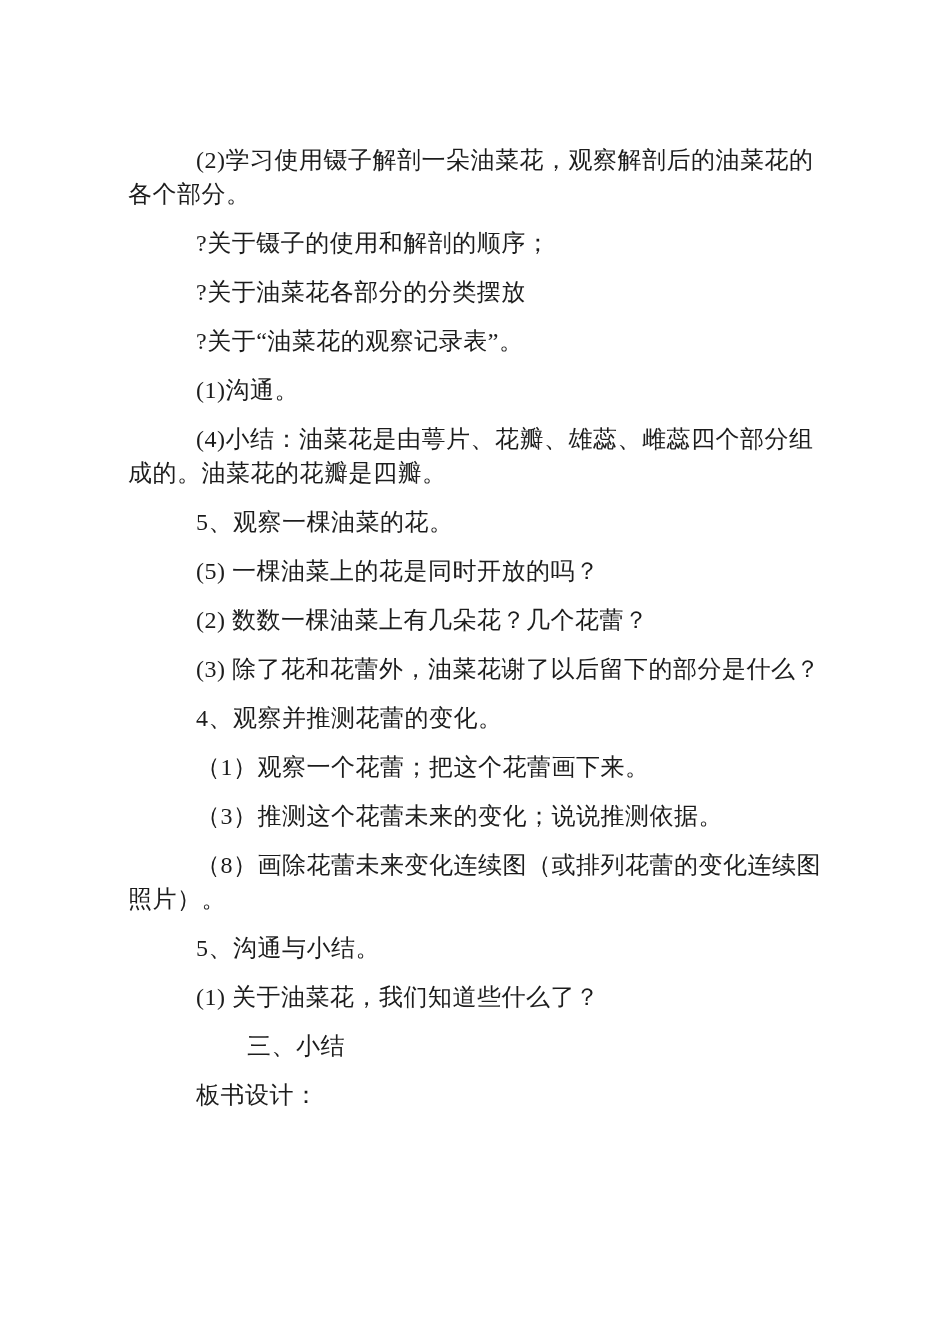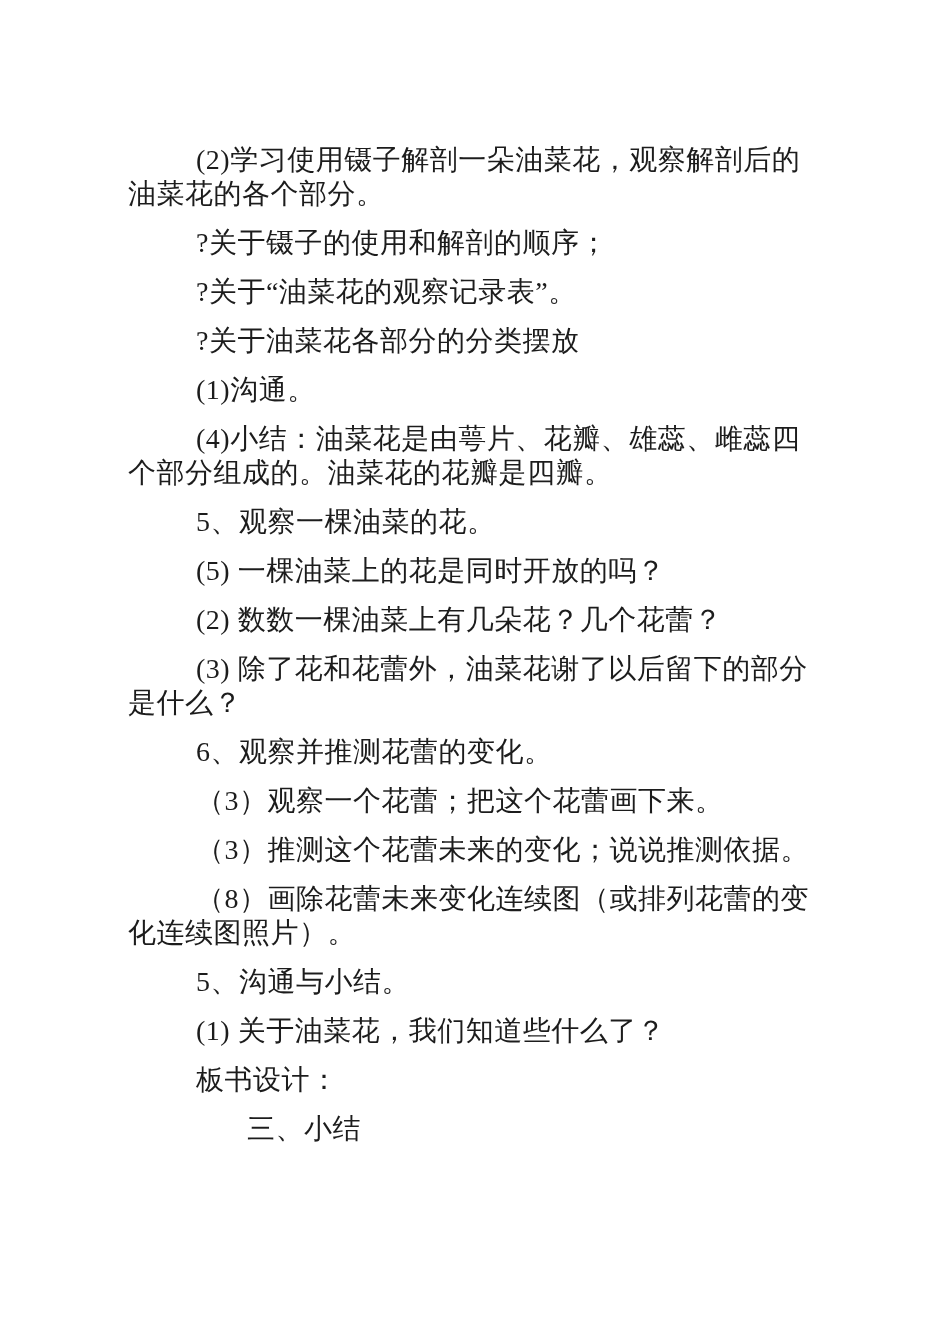--- a/index.html
+++ b/index.html
@@ -15,50 +15,50 @@
     overflow: hidden;
     box-sizing: border-box;
   }
   .content {
     box-sizing: border-box;
     padding: 143px 122px 0 128px;
     width: 100%;
   }
   p.para {
     font-family: "Liberation Serif", "DejaVu Serif", serif;
-    font-size: 28px;
+    font-size: 24px;
     line-height: 34px;
     color: var(--text-color, #1c1c1c);
     margin: 0 0 15px 0;
     text-indent: 68px;
     text-align: left;
     word-break: break-all;
     letter-spacing: 0.5px;
   }
   p.para.deep {
     text-indent: 119px;
   }
 </style>
 </head>
 <body>
 
 <div class="page">
   <div class="content" id="paragraph-container">
       <p class="para">(2)学习使用镊子解剖一朵油菜花，观察解剖后的油菜花的各个部分。</p>
       <p class="para">?关于镊子的使用和解剖的顺序；</p>
+      <p class="para">?关于油菜花各部分的分类摆放</p>
       <p class="para">?关于“油菜花的观察记录表”。</p>
-      <p class="para">?关于油菜花各部分的分类摆放</p>
       <p class="para">(1)沟通。</p>
       <p class="para">(4)小结：油菜花是由萼片、花瓣、雄蕊、雌蕊四个部分组成的。油菜花的花瓣是四瓣。</p>
       <p class="para">5、观察一棵油菜的花。</p>
       <p class="para">(5) 一棵油菜上的花是同时开放的吗？</p>
       <p class="para">(2) 数数一棵油菜上有几朵花？几个花蕾？</p>
       <p class="para">(3) 除了花和花蕾外，油菜花谢了以后留下的部分是什么？</p>
-      <p class="para">6、观察并推测花蕾的变化。</p>
-      <p class="para">（3）观察一个花蕾；把这个花蕾画下来。</p>
+      <p class="para">4、观察并推测花蕾的变化。</p>
+      <p class="para">（1）观察一个花蕾；把这个花蕾画下来。</p>
       <p class="para">（3）推测这个花蕾未来的变化；说说推测依据。</p>
       <p class="para">（8）画除花蕾未来变化连续图（或排列花蕾的变化连续图照片）。</p>
       <p class="para">5、沟通与小结。</p>
       <p class="para">(1) 关于油菜花，我们知道些什么了？</p>
+      <p class="para deep">三、小结</p>
       <p class="para">板书设计：</p>
-      <p class="para deep">三、小结</p>
     </div>
 </div>
 
 </body></html>

